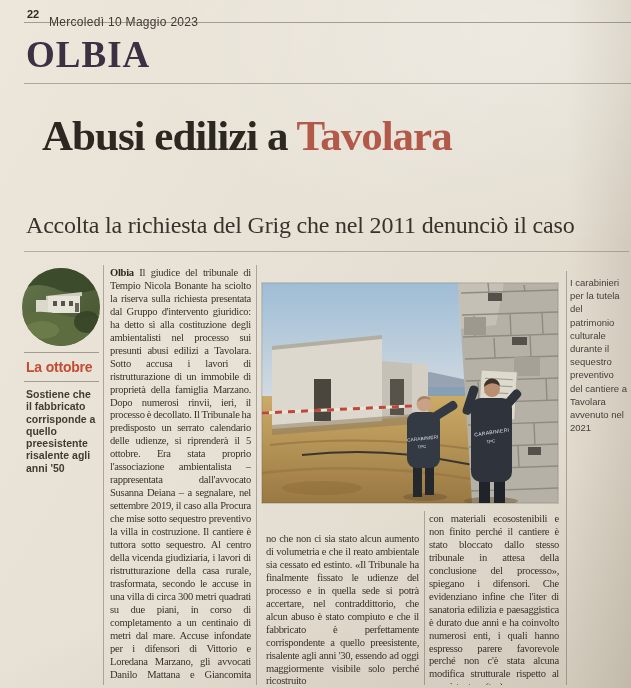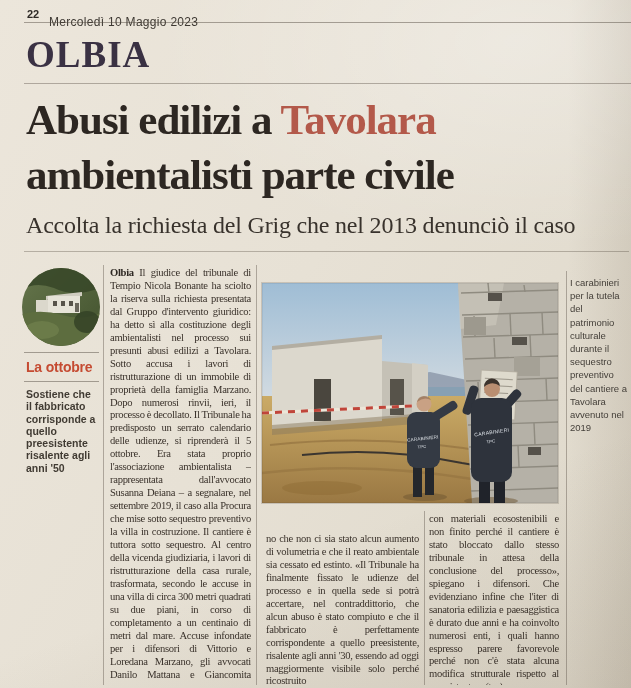--- a/index.html
+++ b/index.html
@@ -57,22 +57,22 @@
 
 <div id="page">
 
   <div class="abs pagenum">22</div>
   <div class="abs date">Mercoledì 10 Maggio 2023</div>
   <div class="hrule" style="left:24px;right:0;top:22px;"></div>
 
   <div class="abs section-title">OLBIA</div>
   <div class="hrule" style="left:24px;right:0;top:83px;background:rgba(84,75,64,0.40);"></div>
 
-  <h1 class="abs headline" style="margin:0;"><span>Abusi edilizi a</span><span class="red">Tavolara</span><span class="hl2">ambientalisti parte civile</span></h1>
-  <div class="abs subhead">Accolta la richiesta del Grig che nel 2013 denunciò il caso</div>
+  <h1 class="abs headline" style="margin:16px;"><span>Abusi edilizi a</span><span class="red">Tavolara</span></h1>
+  <div class="abs subhead">Accolta la richiesta del Grig che nel 2011 denunciò il caso</div>
   <div class="hrule" style="left:24px;right:2px;top:251px;background:rgba(84,75,64,0.35);"></div>
 
   <div class="abs circle-photo">
     <svg viewBox="0 0 78 78">
       <defs>
         <linearGradient id="grn" x1="0" y1="0" x2="1" y2="1">
           <stop offset="0" stop-color="#66764c"></stop>
             <stop offset="1" stop-color="#41512d"></stop>
         </linearGradient>
       </defs>
@@ -207,15 +207,15 @@
         <rect x="209" y="115" width="41" height="84" rx="10" fill="#2e333c"></rect>
         <circle cx="230" cy="106" r="8" fill="#b98e71"></circle>
         <path d="M222,104 a8 8 0 0 1 16,-1 q-8,-6 -16,1" fill="#3c332c"></path>
         <text x="230" y="151" text-anchor="middle" font-size="5" fill="#dde2e8" font-family="Liberation Sans, sans-serif" letter-spacing="0.3" transform="rotate(-8 230 151)">CARABINIERI</text>
         <text x="229" y="160" text-anchor="middle" font-size="4.4" fill="#dde2e8" font-family="Liberation Sans, sans-serif" transform="rotate(-8 229 160)">TPC</text>
       </g>
       <rect x="0" y="0" width="296" height="220" fill="none" stroke="rgba(0,0,0,0.12)"></rect>
     </svg>
   </div>
 
-  <div class="abs caption">I carabinieri per la tutela del patrimonio culturale durante il sequestro preventivo del cantiere a Tavolara avvenuto nel 2019</div>
+  <div class="abs caption">I carabinieri per la tutela del patrimonio culturale durante il sequestro preventivo del cantiere a Tavolara avvenuto nel 2021</div>
 
 </div>
 
 </body></html>

